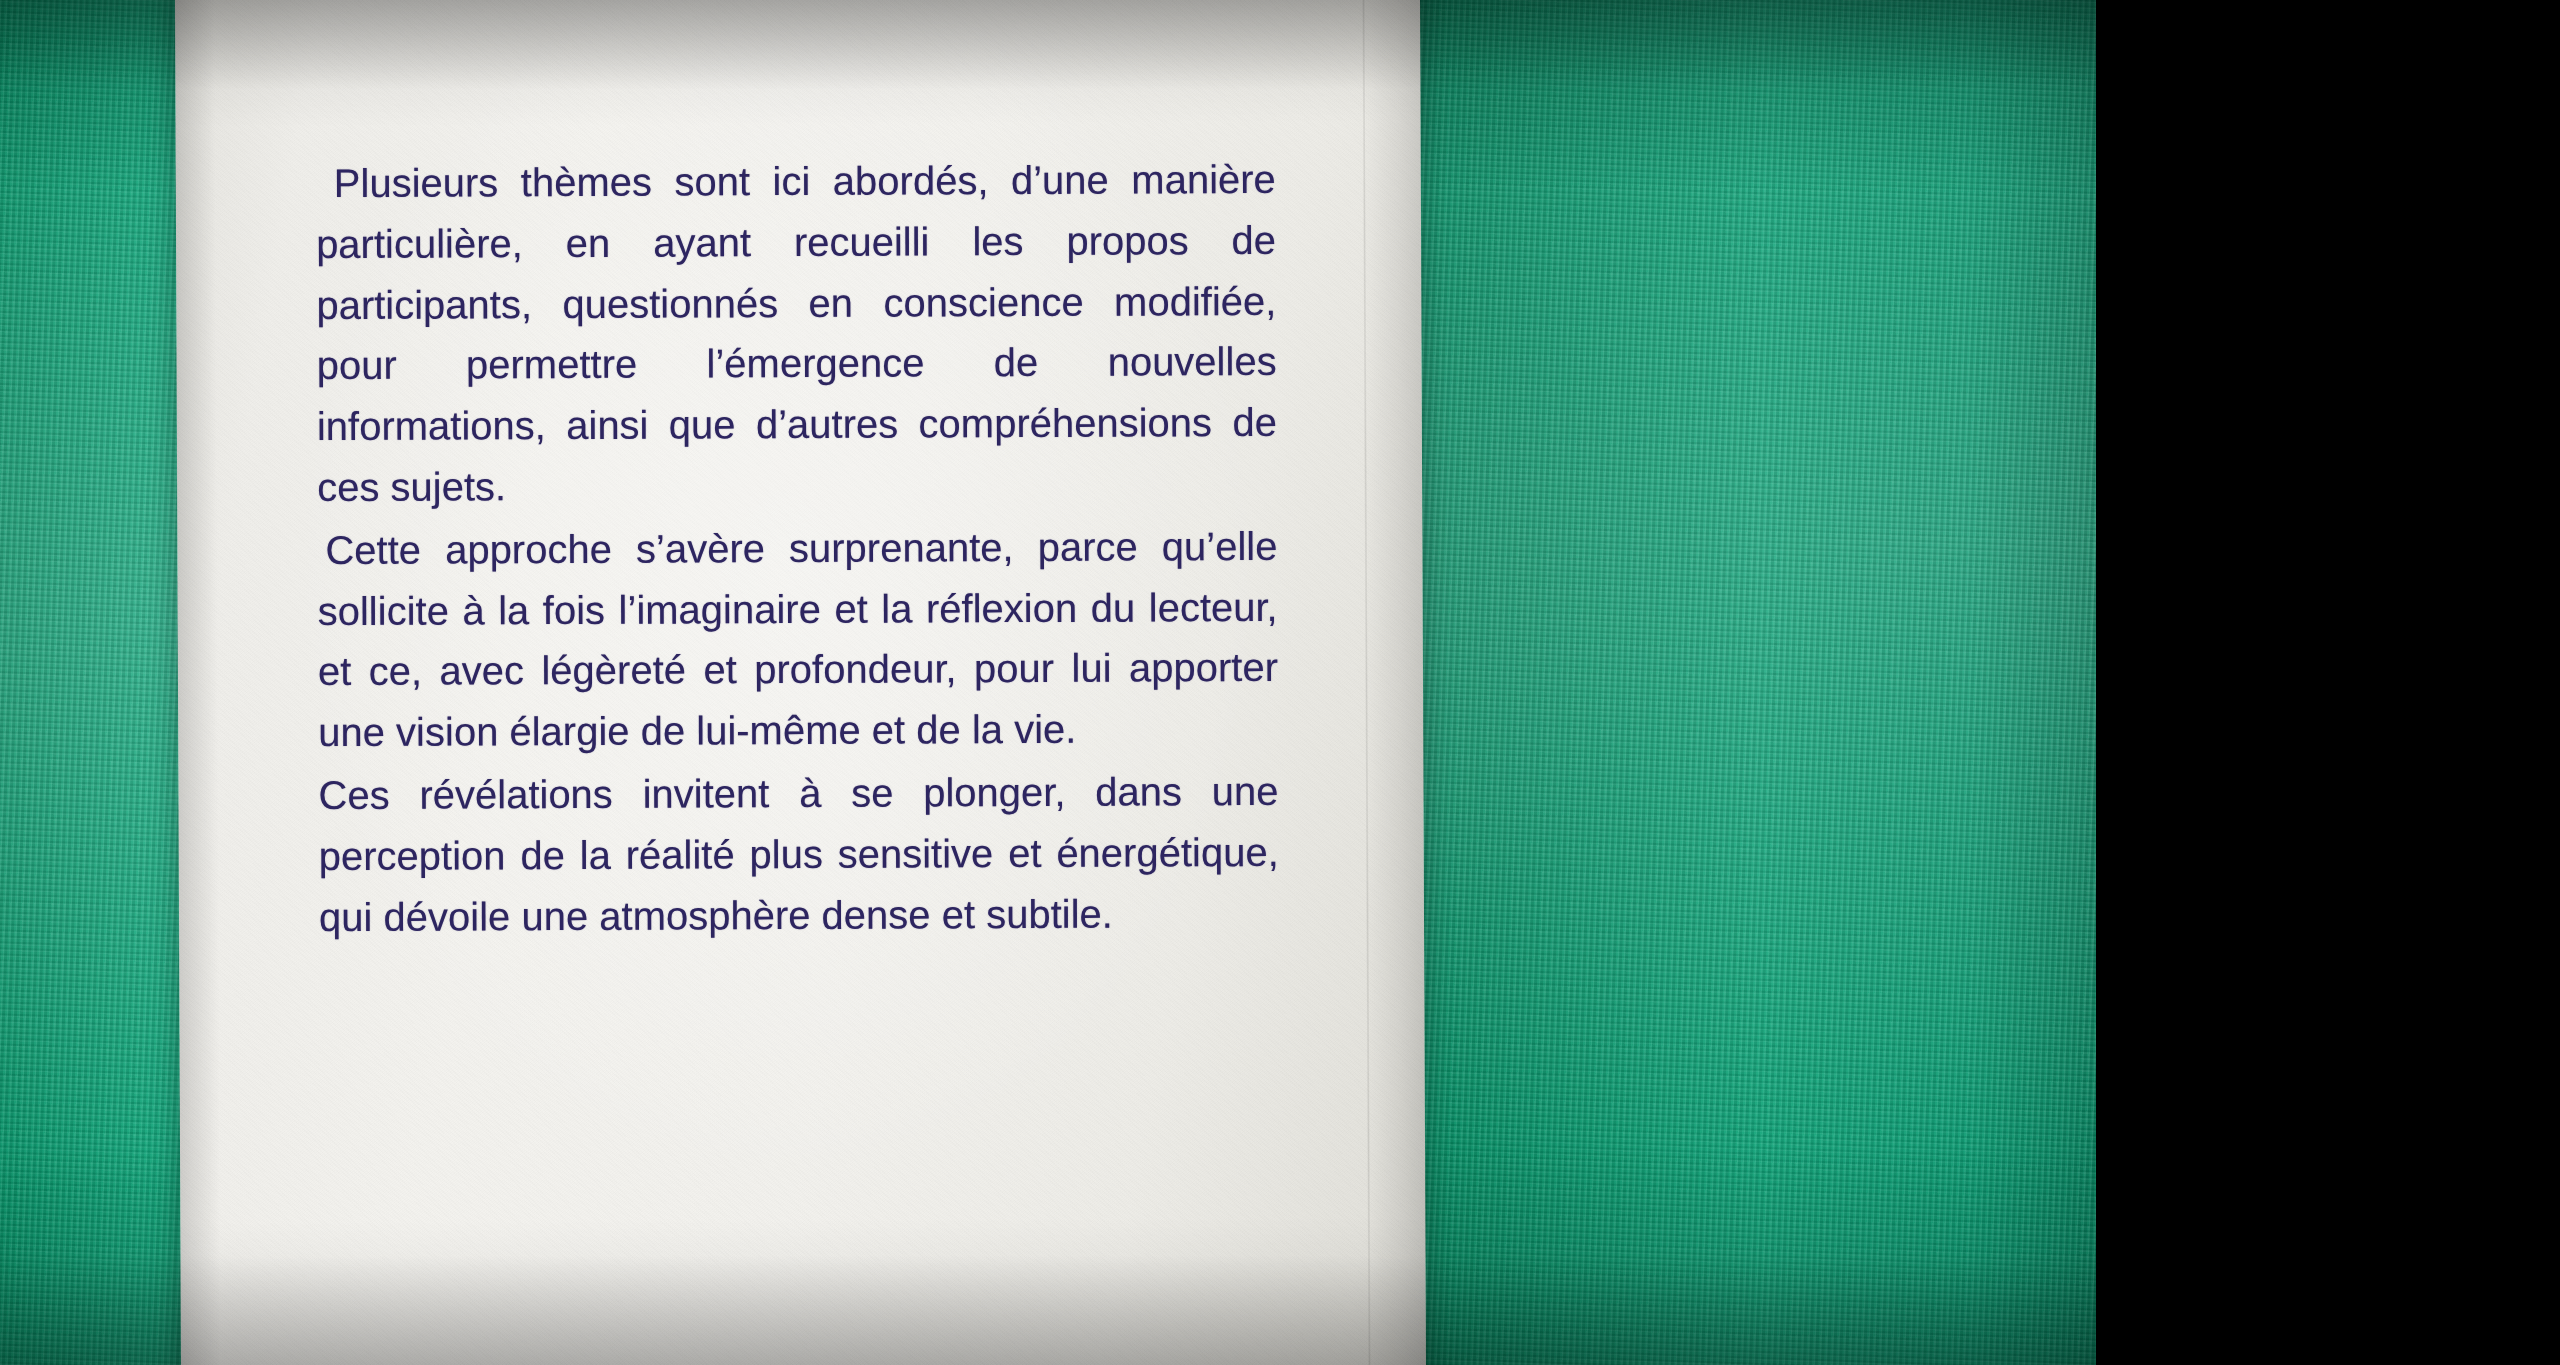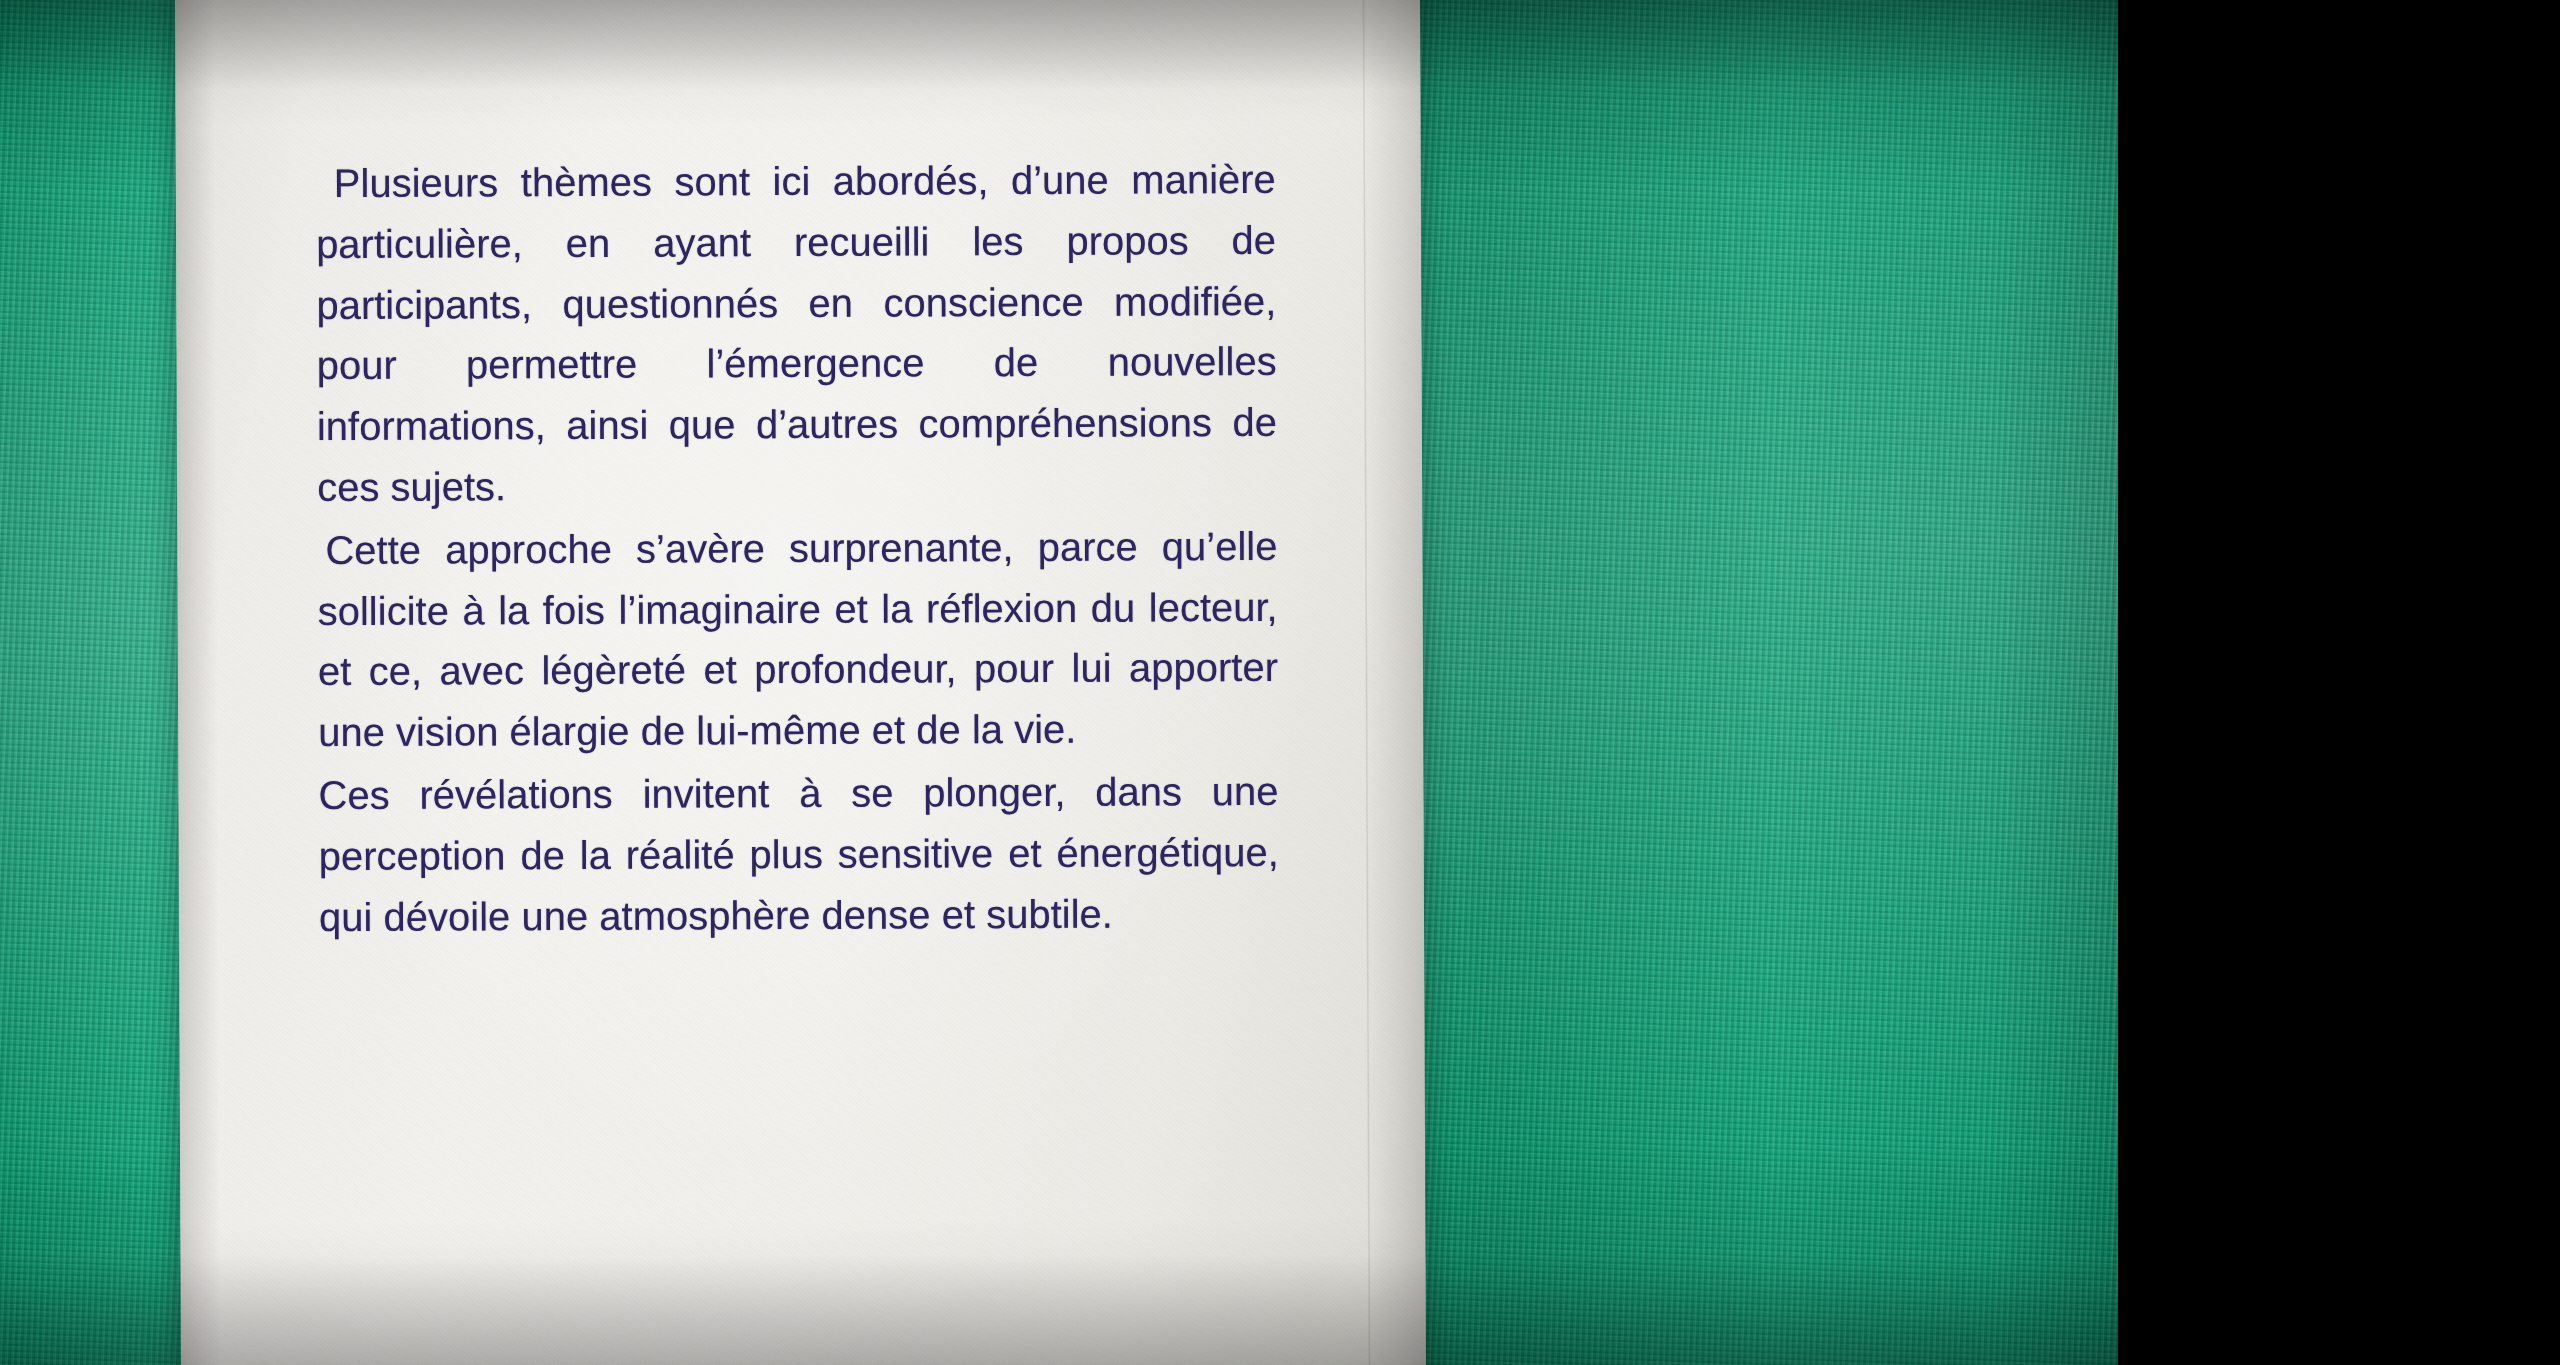--- a/index.html
+++ b/index.html
@@ -13,21 +13,20 @@
     overflow: hidden;
     font-family: "Liberation Sans", sans-serif;
   }
 
   .photo {
     position: relative;
     width: 2096px;
     height: 1365px;
     overflow: hidden;
     background: #0f9e73;
-    padding-left: 22px;
   }
 
   
   .fabric {
     position: absolute;
     inset: 0;
     background:
       radial-gradient(ellipse at 12% 45%, rgba(255,255,255,0.16) 0%, rgba(255,255,255,0) 55%),
       radial-gradient(ellipse at 92% 40%, rgba(255,255,255,0.14) 0%, rgba(255,255,255,0) 55%),
       linear-gradient(90deg, #069368 0%, #11a87c 8%, #0c9d73 18%, #078f66 30%, #0a9770 50%, #078f66 70%, #10a479 84%, #0b9b72 94%, #057f5c 100%);

